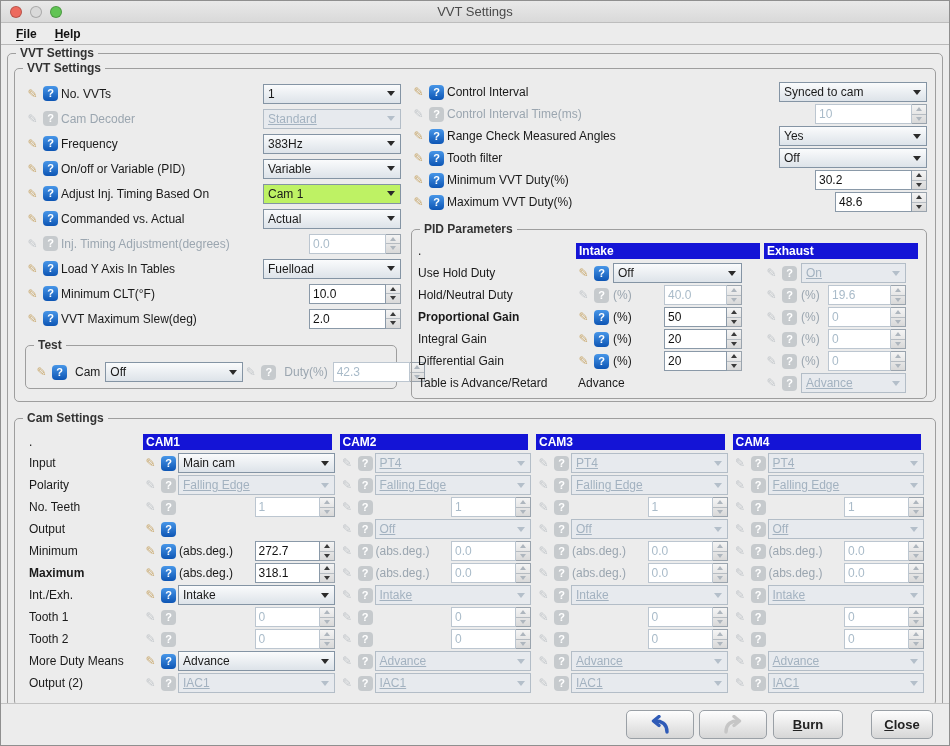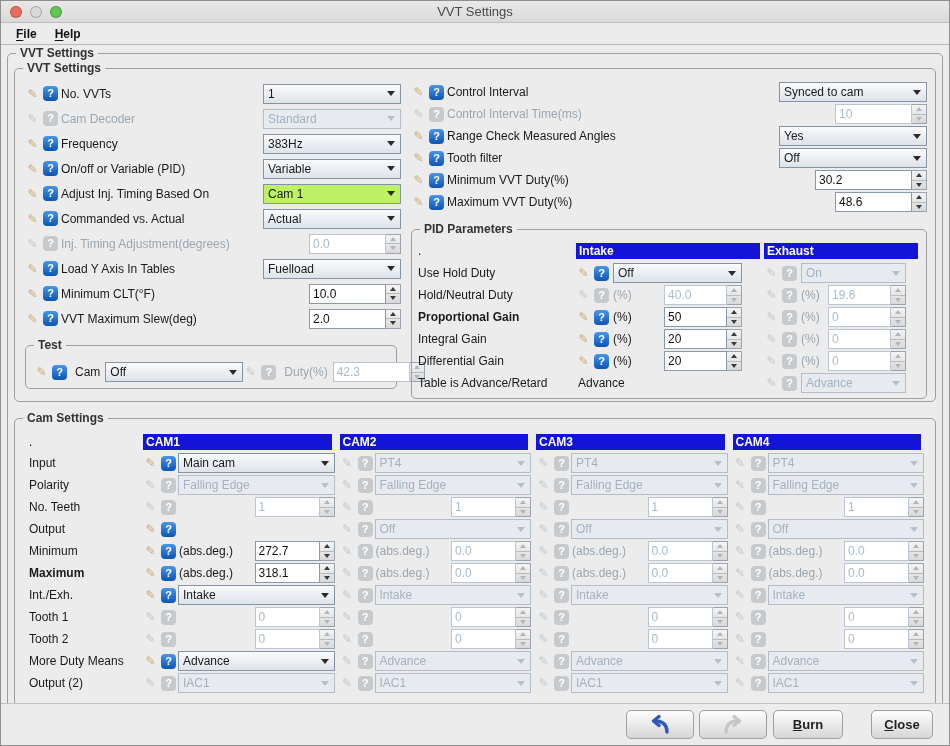--- a/index.html
+++ b/index.html
@@ -41,21 +41,21 @@
   .icon-pencil.off { color:#c3c7cb; }
   .help-badge { width:15px; height:15px; margin-left:3px; border-radius:4px; background:linear-gradient(#4796e8,#0d55b4); color:#fff; font-weight:bold; font-size:11px; line-height:15px; text-align:center; flex:none; }
   .help-badge.off { background:#c6cacd; }
 
   
   .combo { height:20px; border:1px solid #8494a4; background:linear-gradient(#fafbfc,#dde3e9); display:flex; align-items:center; flex:none; }
   .combo-text { flex:1; padding:0 4px; white-space:nowrap; overflow:hidden; }
   .combo-arrow { width:18px; display:flex; justify-content:center; flex:none; }
   .combo-arrow i { width:0; height:0; border:4px solid transparent; border-top:5px solid #2a2a2a; margin-top:4px; }
   .combo.off { border-color:#b3bdc7; background:#e7eaee; }
-  .combo.off .combo-text { color:#a3b2c0; }
+  .combo.off .combo-text { color:#a3b2c0;text-decoration:underline; }
   .combo.off .combo-arrow i { border-top-color:#b4bfca; }
   .combo.focused { background:#bef264; }
 
   
   .spinner { height:20px; display:flex; flex:none; }
   .spin-field { flex:1; min-width:0; border:1px solid #8a99a8; background:#fff; font:12px "Liberation Sans",sans-serif; padding:0 3px; color:#111; }
   .spinner.off .spin-field { border-color:#bcc6d0; color:#a9bbc9; }
   .spin-btns { width:15px; flex:none; display:flex; flex-direction:column; border:1px solid #9aa4ae; border-left:none; background:linear-gradient(#f4f4f4,#d9d9d9); }
   .spin-btn { flex:1; display:flex; align-items:center; justify-content:center; }
   .spin-btn.up { border-bottom:1px solid #b6bcc2; }
@@ -302,21 +302,21 @@
                   <span class="combo-text">Synced to cam</span>
                   <span class="combo-arrow">
                     <i></i>
                   </span>
                 </div>
               </div>
               <div class="row">
                 <span class="icon-pencil off">✎</span>
                 <span class="help-badge off">?</span>
                 <span class="row-label dis">Control Interval Time(ms)</span>
-                <div class="spinner off" style="width: 92px; margin-left: auto;">
+                <div class="spinner off" style="width: 112px; margin-left: auto;">
                   <input class="spin-field" value="10" readonly="" style="">
                   <div class="spin-btns">
                     <div class="spin-btn up">
                       <i></i>
                     </div>
                     <div class="spin-btn dn">
                       <i></i>
                     </div>
                   </div>
                 </div>

